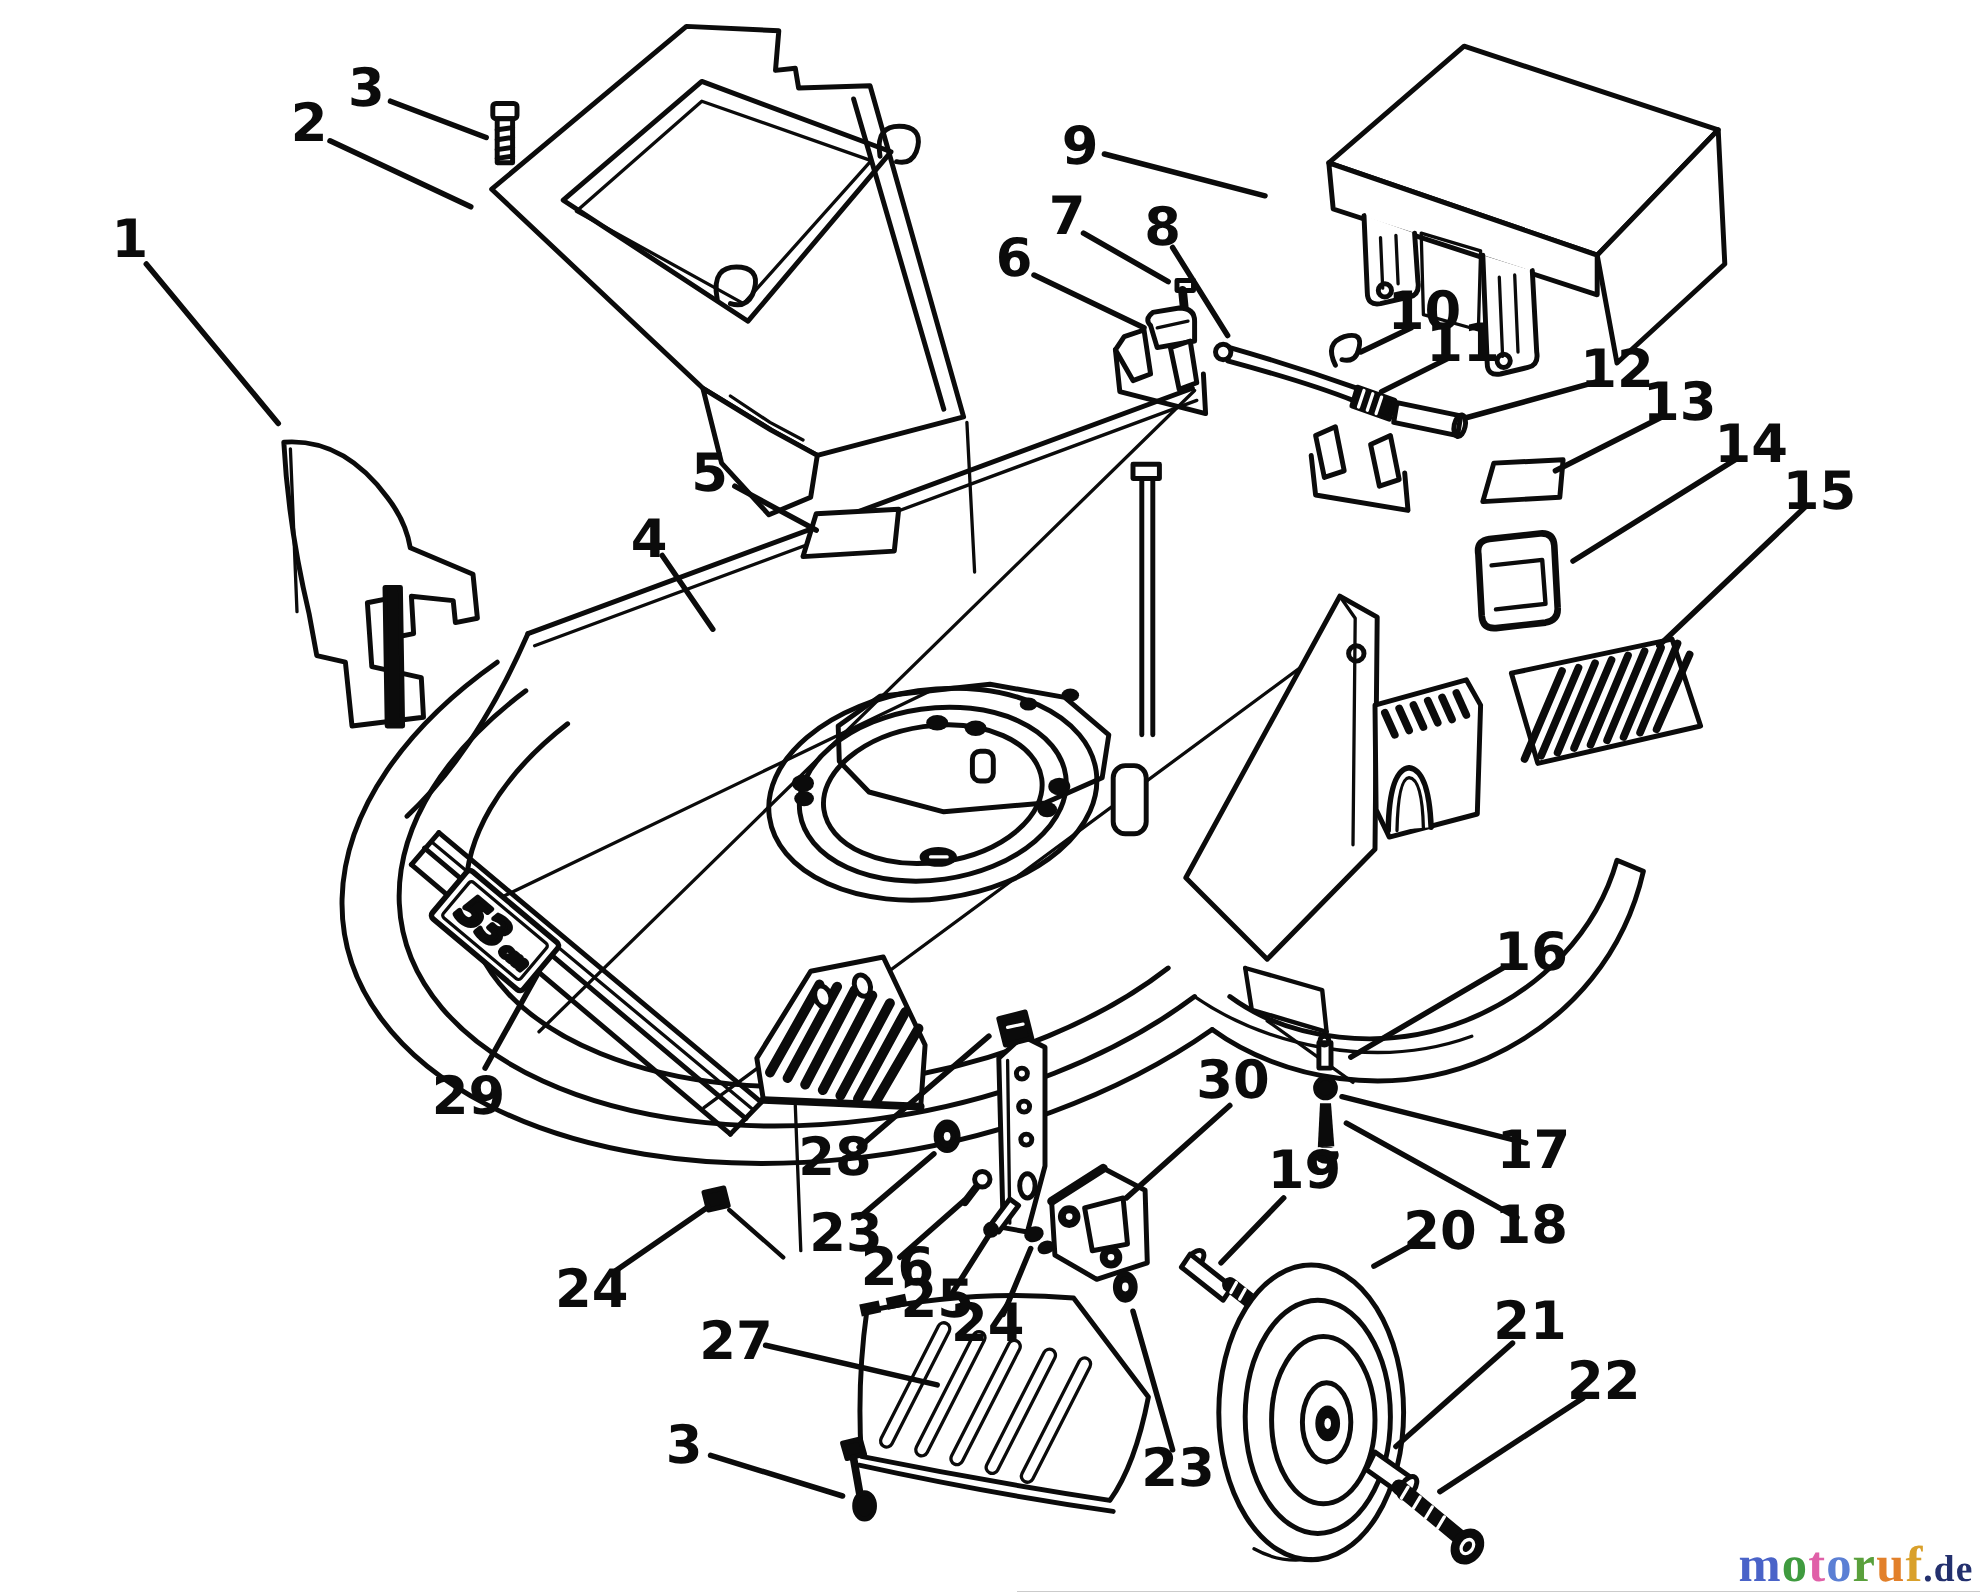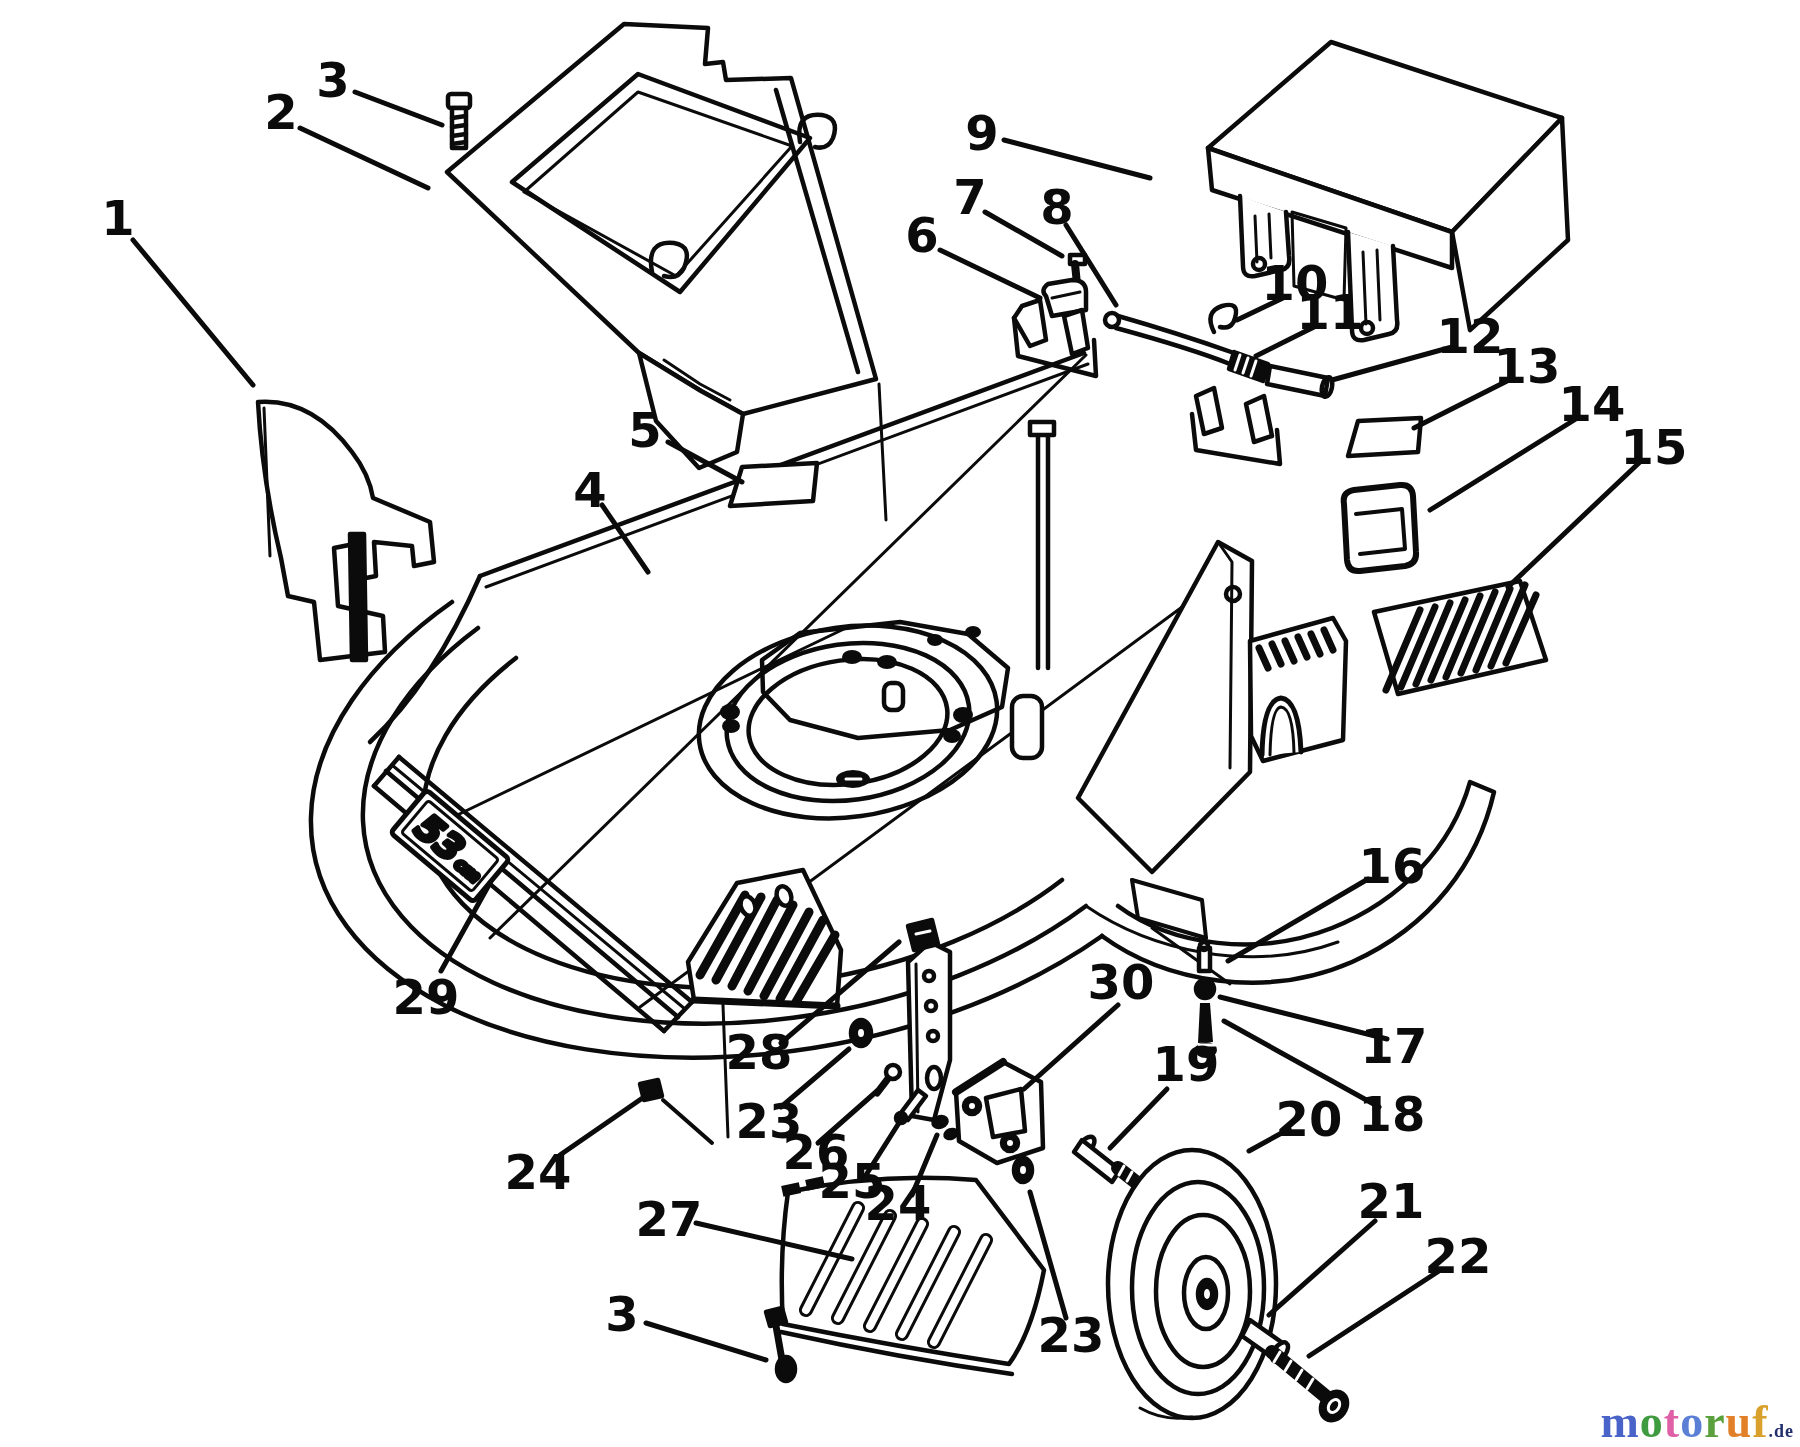--- a/index.html
+++ b/index.html
@@ -2,21 +2,21 @@
 <html><head>
 <meta charset="utf-8">
 <style>
   html,body{margin:0;padding:0;background:#888;}
   .stage{position:relative;width:1800px;height:1447px;background:#ffffff;overflow:hidden;margin:0 auto;font-family:"DejaVu Sans",sans-serif;}
   .stage svg{position:absolute;left:0;top:0;}
   #art path,#art line,#art polyline,#art ellipse,#art circle,#art rect{vector-effect:none;}
   .callout-text{font-family:"DejaVu Sans",sans-serif;font-weight:bold;font-size:48px;fill:#0b0b0b;}
   .badge-text{font-family:"DejaVu Sans",sans-serif;font-weight:bold;font-style:italic;fill:#0b0b0b;}
   .watermark{position:absolute;right:6px;bottom:2px;font-family:"Liberation Serif",serif;font-weight:600;font-size:46px;letter-spacing:1px;line-height:1;user-select:none;}
-  .watermark .suffix{font-size:18px;font-weight:700;}
+  .watermark .suffix{font-size:34px;font-weight:700;}
 </style>
 </head>
 <body>
 
 <div class="stage">
 <svg id="art" width="1800" height="1447" viewBox="0 0 1800 1447">
   <g stroke="#0b0b0b" stroke-width="4.5" fill="none" stroke-linecap="round" stroke-linejoin="round">
 
     <g>
       <rect x="448" y="94" width="22" height="14" rx="3" fill="#fff"></rect>

